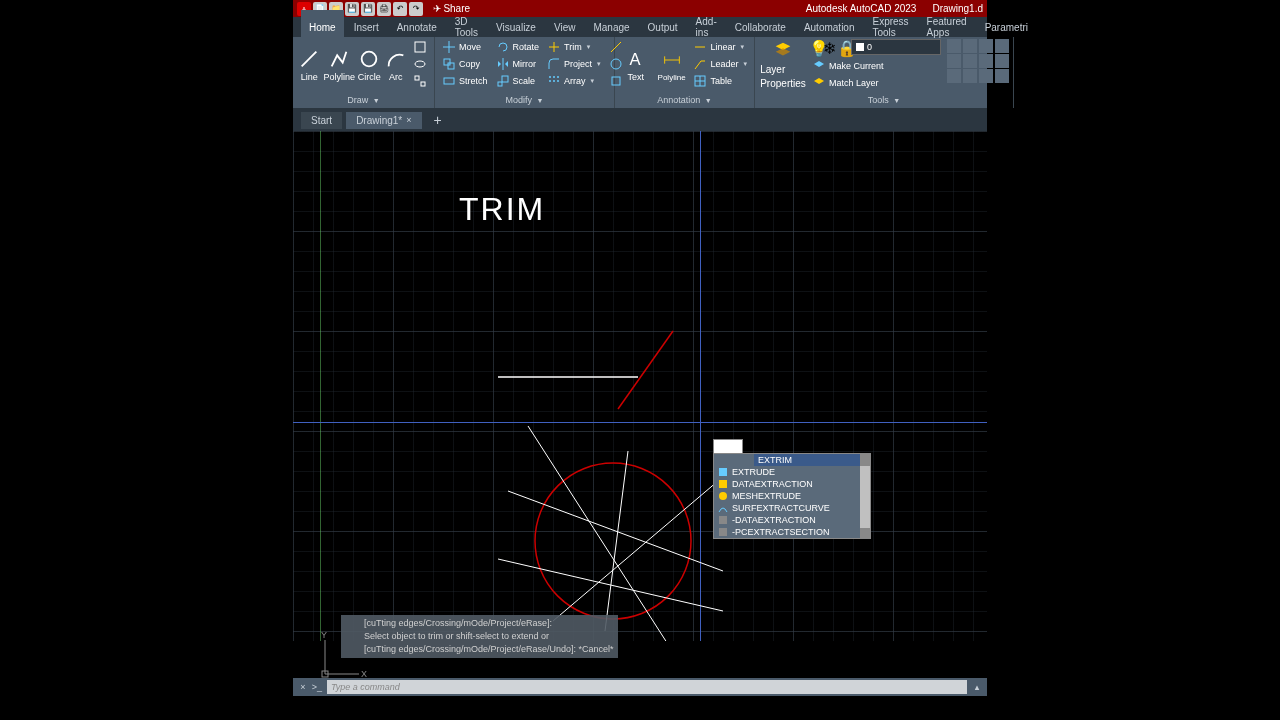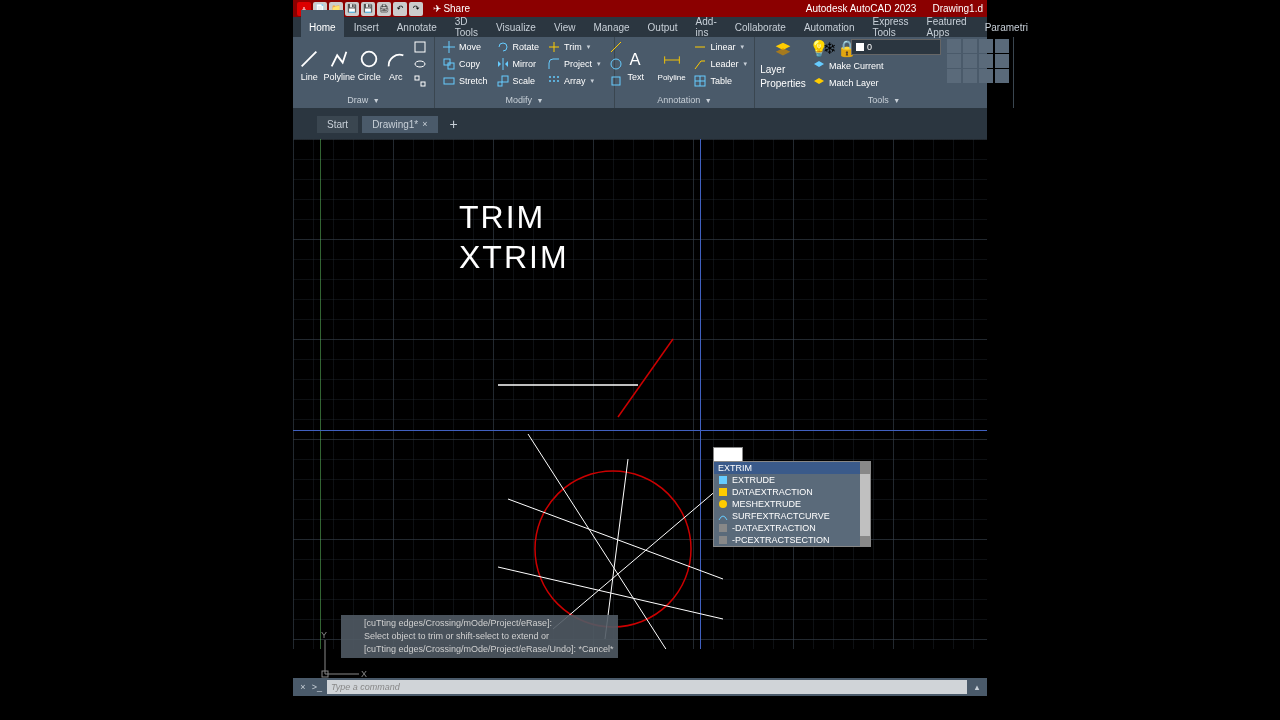--- a/index.html
+++ b/index.html
@@ -19,21 +19,21 @@
 .ribbon-panel-content { flex: 1; display: flex; gap: 2px; align-items: flex-start; }
 .ribbon-panel-name { font-size: 9px; color: #c8d0d8; text-align: center; padding: 1px 0; }
 .big-btn { display: flex; flex-direction: column; align-items: center; justify-content: center; width: 36px; height: 52px; cursor: pointer; }
 .big-btn-icon { width: 22px; height: 22px; }
 .big-btn-label { font-size: 9px; color: #fff; margin-top: 2px; }
 .small-btn-col { display: flex; flex-direction: column; gap: 1px; }
 .small-btn { display: flex; align-items: center; gap: 3px; height: 16px; padding: 0 3px; cursor: pointer; }
 .small-btn-icon { width: 14px; height: 14px; }
 .small-btn-label { font-size: 9px; color: #fff; }
 .dropdown-arrow { font-size: 7px; color: #c8d0d8; margin-left: 2px; }
-.doc-tabs { height: 30px; background: #2b3640; display: flex; align-items: center; padding-left: 24px; gap: 4px; }
+.doc-tabs { height: 22px; background: #2b3640; display: flex; align-items: center; padding-left: 8px; gap: 4px; }
 .doc-tab { color: #c8d0d8; font-size: 10px; padding: 3px 10px; background: #3a4650; cursor: pointer; display: flex; align-items: center; gap: 4px; }
 .doc-tab.active { background: #4a5a6a; }
 .doc-tab-close { font-size: 9px; }
 .doc-tab-new { color: #c8d0d8; font-size: 14px; padding: 0 8px; cursor: pointer; }
 .canvas-area { position: relative; width: 100%; height: 510px; background: #000; overflow: hidden; }
 .grid { position: absolute; inset: 0; background-image: 
   linear-gradient(to right, rgba(45,55,65,0.3) 1px, transparent 1px),
   linear-gradient(to bottom, rgba(45,55,65,0.3) 1px, transparent 1px);
   background-size: 20px 20px; }
 .grid-major { position: absolute; inset: 0; background-image: 
@@ -41,21 +41,21 @@
   linear-gradient(to bottom, rgba(55,65,75,0.5) 1px, transparent 1px);
   background-size: 100px 100px; }
 .axis-y { position: absolute; left: 27px; top: 0; bottom: 0; width: 1px; background: rgba(100,200,100,0.5); }
 .axis-x { position: absolute; left: 0; right: 0; top: 291px; height: 1px; background: rgba(200,100,100,0.5); }
 .crosshair-v { position: absolute; left: 407px; top: 0; bottom: 0; width: 1px; background: #4060c0; }
 .crosshair-h { position: absolute; left: 0; right: 0; top: 291px; height: 1px; background: #4060c0; }
 .canvas-text { position: absolute; color: #fff; font-size: 32px; font-family: Arial; letter-spacing: 2px; }
 .autocomplete-input { position: absolute; left: 420px; top: 308px; width: 30px; height: 14px; background: #fff; font-size: 9px; padding: 16px 2px; border: 1px solid #888; }
 .autocomplete-list { position: absolute; left: 420px; top: 322px; width: 158px; background: #5a6a7a; border: 1px solid #888; }
 .autocomplete-item { display: flex; align-items: center; gap: 4px; padding: 1px 4px; font-size: 9px; color: #fff; cursor: pointer; }
-.autocomplete-item:first-child { background: #3a5a8a; }
+.autocomplete-item:first-child { background: #3a5a8a; margin-left: 40px; }
 .autocomplete-item-icon { width: 10px; height: 10px; }
 .autocomplete-scroll { position: absolute; right: 0; top: 0; bottom: 0; width: 10px; background: #c0c0c0; }
 .autocomplete-scroll-thumb { position: absolute; top: 0; right: 0; width: 10px; height: 12px; background: #888; }
 .cmd-history { position: absolute; left: 48px; bottom: 62px; background: rgba(80,90,100,0.9); padding: 2px 4px; font-size: 9px; color: #d0d0d0; line-height: 13px; }
 .cmd-history-line { white-space: nowrap; margin-left: 19px; }
 .cmd-bar { position: absolute; left: 0; right: 0; bottom: 24px; height: 18px; background: #4a5a6a; display: flex; align-items: center; padding: 0 4px; }
 .cmd-bar-icons { display: flex; gap: 2px; }
 .cmd-bar-icon { width: 12px; height: 12px; font-size: 9px; color: #c8d0d8; display: flex; align-items: center; justify-content: center; cursor: pointer; }
 .cmd-input { flex: 1; background: #d0d4d8; height: 14px; margin: 0 4px; padding: 0 4px; font-size: 9px; color: #888; font-style: italic; display: flex; align-items: center; }
 .ucs-icon { position: absolute; left: 24px; bottom: 38px; width: 50px; height: 50px; }
@@ -359,21 +359,20 @@
 
   <div class="canvas-area">
     <div class="grid"></div>
     <div class="grid-major"></div>
     <div class="axis-y"></div>
     <div class="axis-x"></div>
     <div class="crosshair-v"></div>
     <div class="crosshair-h"></div>
 
     <div class="canvas-text" style="left:166px;top:60px">TRIM</div>
-    <div class="canvas-text" style="left:166px;top:100px">XTRIM</div>
 
     <svg style="position:absolute;left:0;top:0" width="694" height="510">
       <line x1="205" y1="246" x2="345" y2="246" stroke="#fff" stroke-width="1.5"></line>
       <line x1="325" y1="278" x2="380" y2="200" stroke="#c00" stroke-width="1.5"></line>
       <circle cx="320" cy="410" r="78" stroke="#c00" stroke-width="1.5" fill="none"></circle>
       <line x1="235" y1="295" x2="378" y2="518" stroke="#fff" stroke-width="1"></line>
       <line x1="260" y1="490" x2="425" y2="350" stroke="#fff" stroke-width="1"></line>
       <line x1="205" y1="428" x2="430" y2="480" stroke="#fff" stroke-width="1"></line>
       <line x1="335" y1="320" x2="312" y2="500" stroke="#fff" stroke-width="1"></line>
       <line x1="215" y1="360" x2="430" y2="440" stroke="#fff" stroke-width="1"></line>

